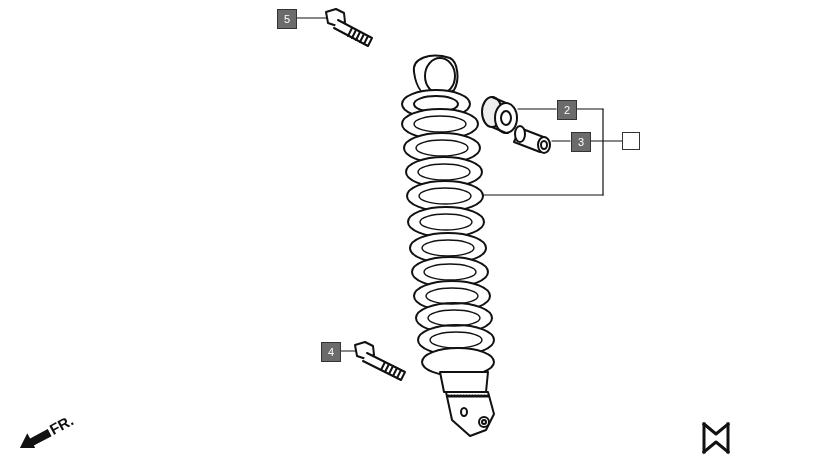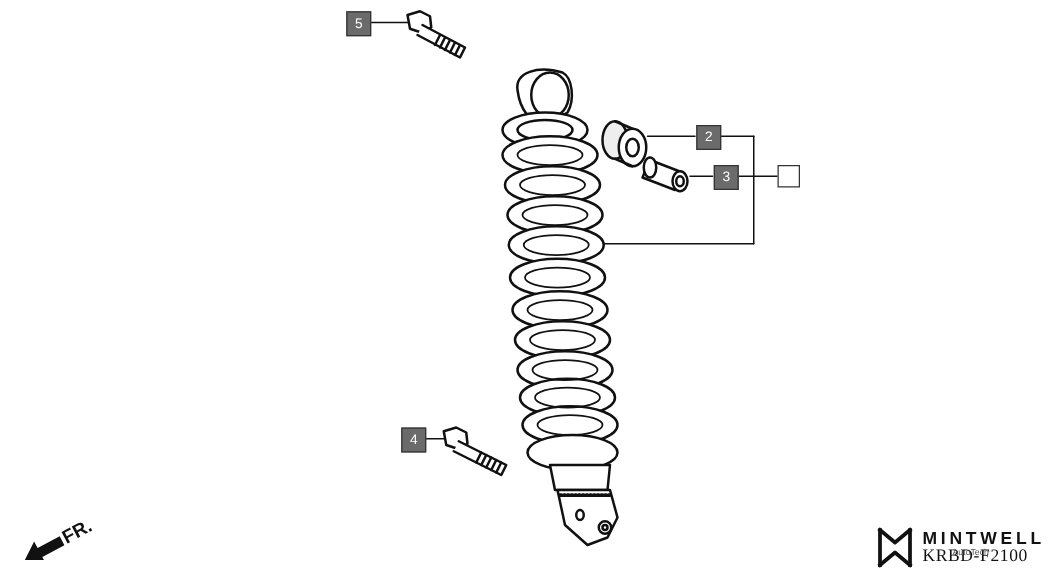--- a/index.html
+++ b/index.html
@@ -121,18 +121,13 @@
 
   <div class="fr">
     <svg width="70" height="44" viewBox="0 0 70 44">
       <g transform="rotate(-28 35 22)">
         <polygon points="2,30 16,20 16,26 36,26 36,34 16,34 16,40" fill="#111"></polygon>
         <text x="38" y="34" font-size="15" font-weight="bold" font-family="Liberation Sans, sans-serif" fill="#111">FR.</text>
       </g>
     </svg>
   </div>
 
-  <div class="brand">
-    <span class="brand-name">MINTWELL</span>
-    <span class="brand-code">KRBD-F2100</span>
-    <span class="brand-wm">AutoTech</span>
-  </div>
 </div>
 
 </body></html>

